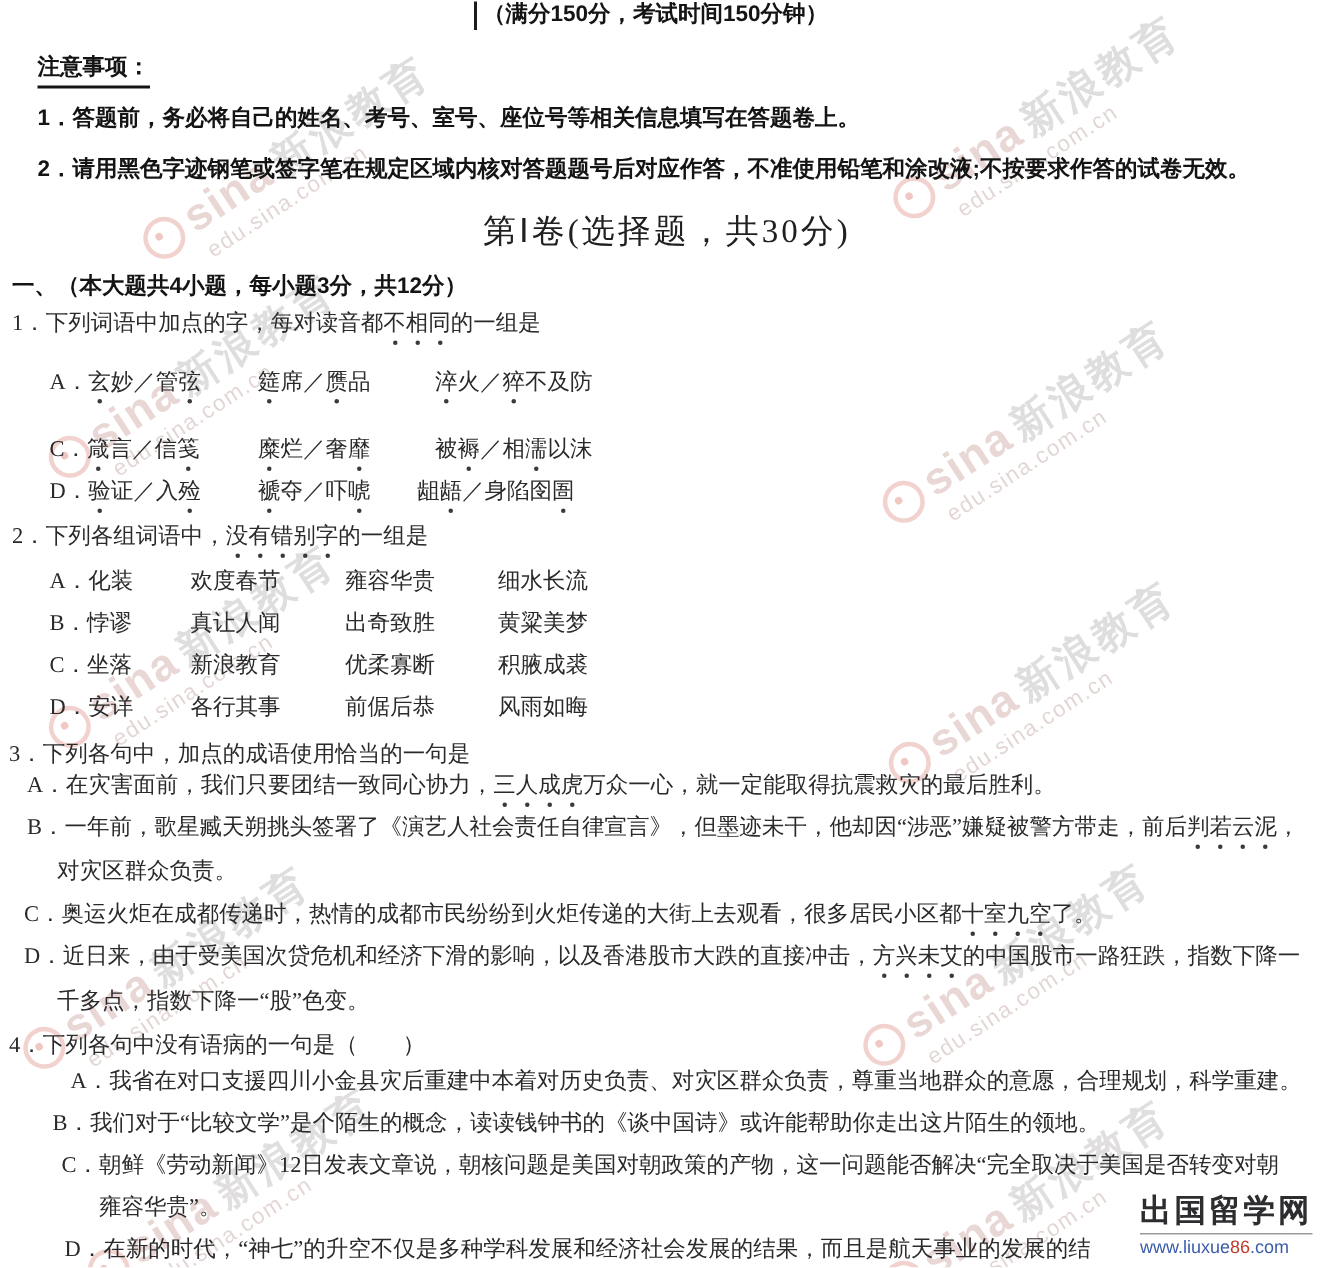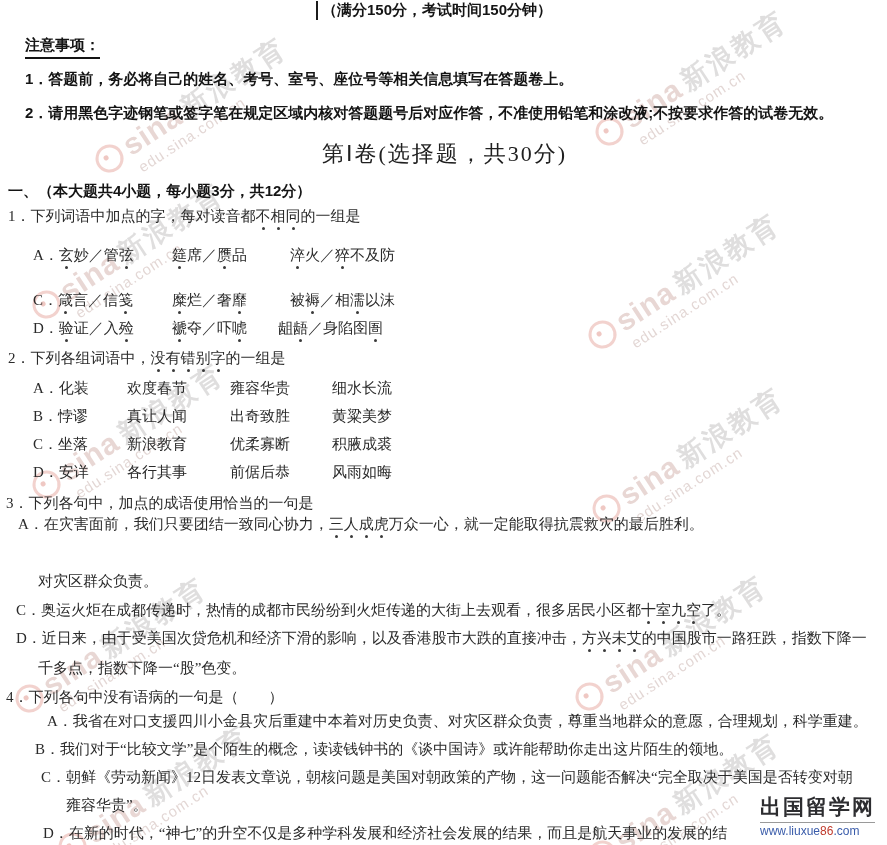--- a/index.html
+++ b/index.html
@@ -206,20 +206,23 @@
       <span class="abs" style="left:230px">前倨后恭</span>
       <span class="abs" style="left:332px">风雨如晦</span>
     </div>
 
     <div class="line" style="top:494px">
       <span class="abs" style="left:6px">3．下列各句中，加点的成语使用恰当的一句是</span>
     </div>
     <div class="line" style="top:515px">
       <span class="abs" style="left:18px"><span>A．</span><span>在灾害面前，我们只要团结一致同心协力，<span class="emch">三</span><span class="emch">人</span><span class="emch">成</span><span class="emch">虎</span>万众一心，就一定能取得抗震救灾的最后胜利。</span></span>
     </div>
+    <div class="line" style="top:543px">
+      <span class="abs" style="left:18px"><span>B．</span><span>一年前，歌星臧天朔挑头签署了《演艺人社会责任自律宣言》，但墨迹未干，他却因“涉恶”嫌疑被警方带走，前后<span class="emch">判</span><span class="emch">若</span><span class="emch">云</span><span class="emch">泥</span>，</span></span>
+    </div>
     <div class="line" style="top:572px">
       <span class="abs" style="left:38px">对灾区群众负责。</span>
     </div>
     <div class="line" style="top:601px">
       <span class="abs" style="left:16px"><span>C．</span><span>奥运火炬在成都传递时，热情的成都市民纷纷到火炬传递的大街上去观看，很多居民小区都<span class="emch">十</span><span class="emch">室</span><span class="emch">九</span><span class="emch">空</span>了。</span></span>
     </div>
     <div class="line" style="top:629px">
       <span class="abs" style="left:16px"><span>D．</span><span>近日来，由于受美国次贷危机和经济下滑的影响，以及香港股市大跌的直接冲击，<span class="emch">方</span><span class="emch">兴</span><span class="emch">未</span><span class="emch">艾</span>的中国股市一路狂跌，指数下降一</span></span>
     </div>
     <div class="line" style="top:659px">

